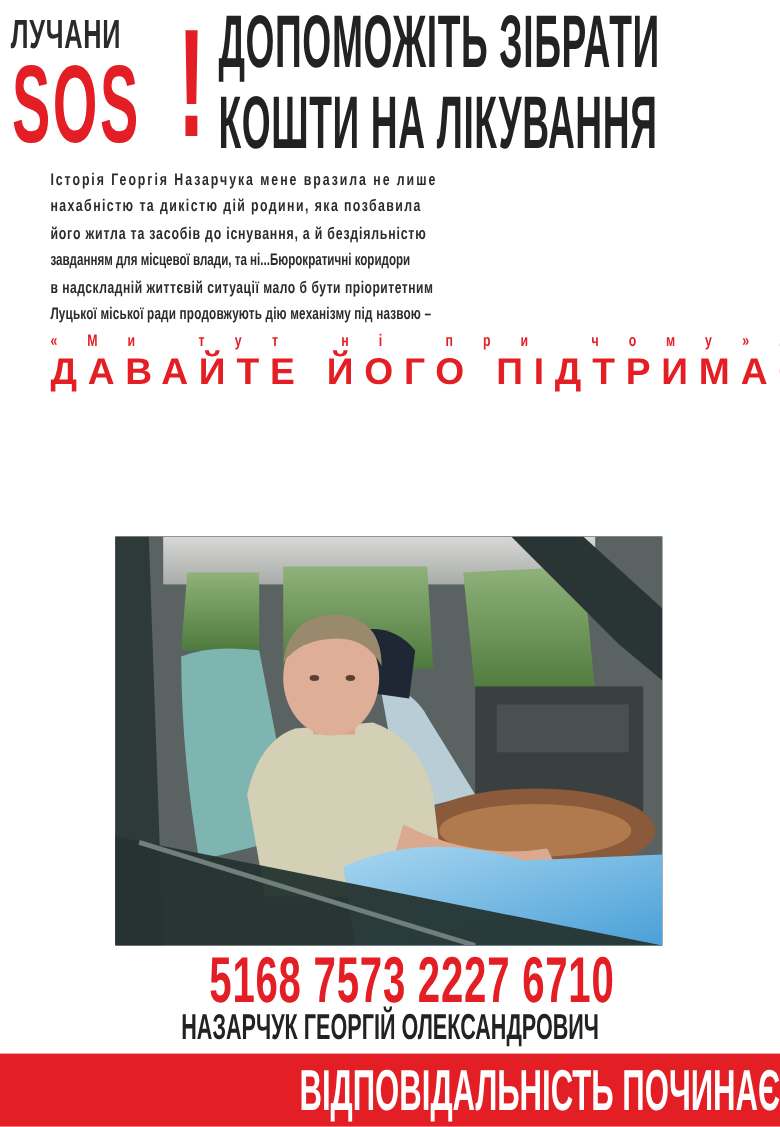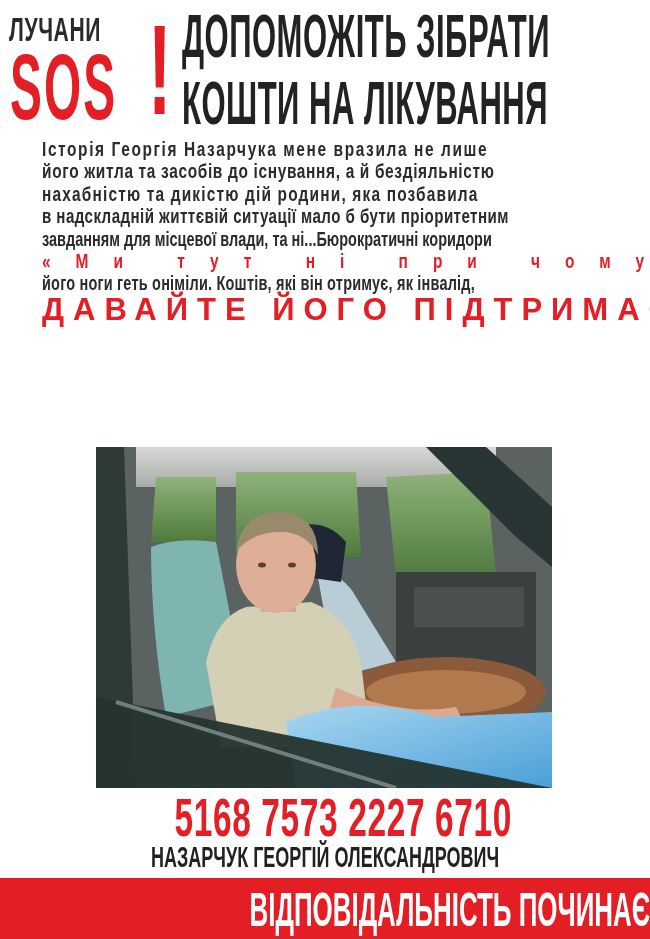--- a/index.html
+++ b/index.html
@@ -36,21 +36,21 @@
     }
     .hdr-line1 { top: 6px; }
     .hdr-line2 { top: 73px; }
 
     
     .body-text {
       position: absolute; left: 42px; top: 138px; width: 566px;
       font-family: "Liberation Sans", sans-serif; font-weight: bold;
     }
     .body-line {
-      height: 22.4px; line-height: 22.4px; font-size: 21px; color: #2b2b2b;
+      height: 22.4px; line-height: 22.4px; font-size: 14px; color: #2b2b2b;
       white-space: nowrap; overflow: visible;
     }
     .body-line span.inner {
       display: inline-block; transform-origin: left center;
       white-space: nowrap;
     }
     .red { color: #e31e24; }
     .cta-line {
       height: 30px; line-height: 30px; font-size: 31px; color: #e31e24;
       white-space: nowrap;
@@ -94,26 +94,26 @@
 <div>
   <div class="hdr-lucani">ЛУЧАНИ</div>
   <div class="hdr-sos">SOS</div>
   <div class="hdr-excl">!</div>
   <div class="hdr-line hdr-line1">ДОПОМОЖІТЬ ЗІБРАТИ</div>
   <div class="hdr-line hdr-line2">КОШТИ НА ЛІКУВАННЯ</div>
 </div>
 
 <div class="body-text">
   <div class="body-line"><span class="inner" style="transform:scaleX(0.735);letter-spacing:2.2px">Історія Георгія Назарчука мене вразила не лише</span></div>
+  <div class="body-line"><span class="inner" style="transform:scaleX(0.735);letter-spacing:1.6px">нахабністю та дикістю дій родини, яка позбавила</span></div>
   <div class="body-line"><span class="inner" style="transform:scaleX(0.735);letter-spacing:0.9px">його житла та засобів до існування, а й бездіяльністю</span></div>
-  <div class="body-line"><span class="inner" style="transform:scaleX(0.735);letter-spacing:1.6px">нахабністю та дикістю дій родини, яка позбавила</span></div>
+  <div class="body-line"><span class="inner" style="transform:scaleX(0.69);letter-spacing:0px">завданням для місцевої влади, та ні...Бюрократичні коридори</span></div>
   <div class="body-line"><span class="inner" style="transform:scaleX(0.72);letter-spacing:0.6px">в надскладній життєвій ситуації мало б бути пріоритетним</span></div>
-  <div class="body-line"><span class="inner" style="transform:scaleX(0.69);letter-spacing:0px">завданням для місцевої влади, та ні...Бюрократичні коридори</span></div>
+  <div class="body-line"><span class="inner" style="transform:scaleX(0.7);letter-spacing:0.2px">Луцької міської ради продовжують дію механізму під назвою –</span></div>
   <div class="body-line red"><span class="inner" style="transform:scaleX(0.735);letter-spacing:34px">«Ми тут ні при чому».</span></div>
-  <div class="body-line"><span class="inner" style="transform:scaleX(0.69);letter-spacing:0.3px">його ноги геть оніміли. Коштів, які він отримує, як інвалід,</span></div>
   <div class="cta-line"><span class="inner" style="transform:scaleX(0.62);letter-spacing:9px">ДАВАЙТЕ ЙОГО ПІДТРИМАЄМО!!!</span></div>
 </div>
 
 <div class="photo">
   <svg width="456" height="341" viewBox="0 0 456 341" xmlns="http://www.w3.org/2000/svg">
     <defs>
       <linearGradient id="greenery" x1="0" y1="0" x2="0" y2="1">
         <stop offset="0" stop-color="#8fb27a"></stop>
         <stop offset="1" stop-color="#4f7a3d"></stop>
       </linearGradient>

